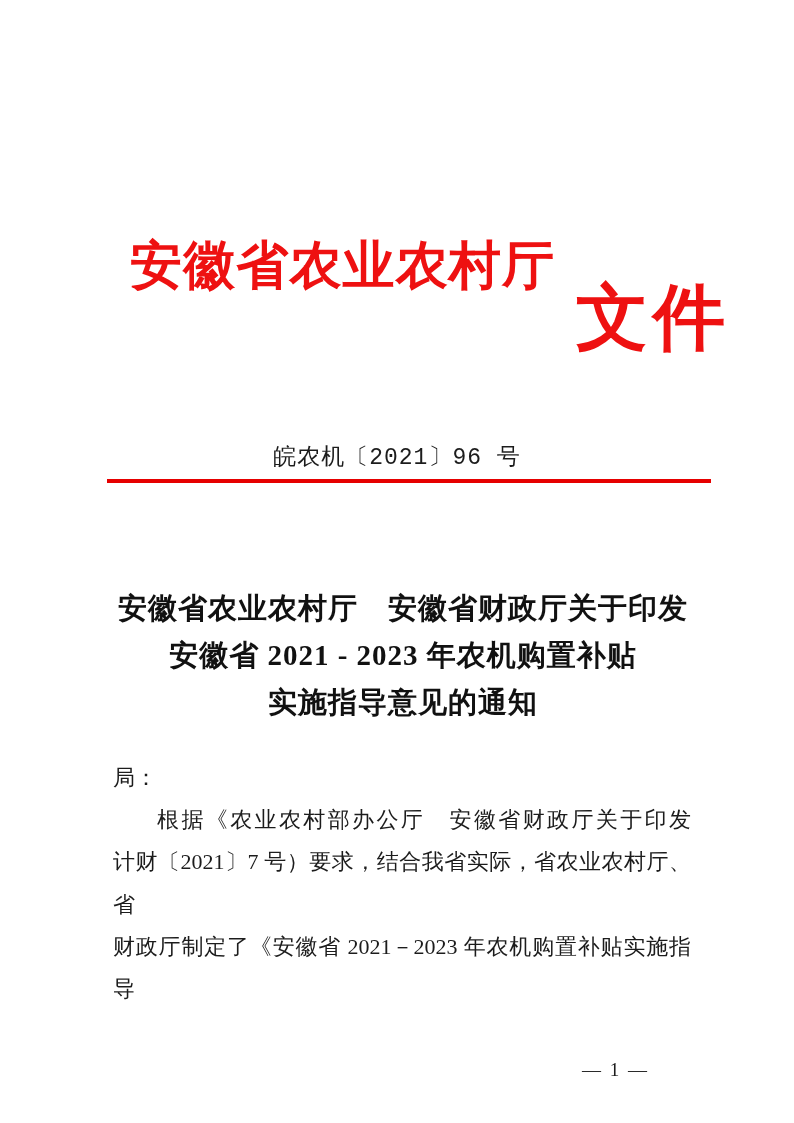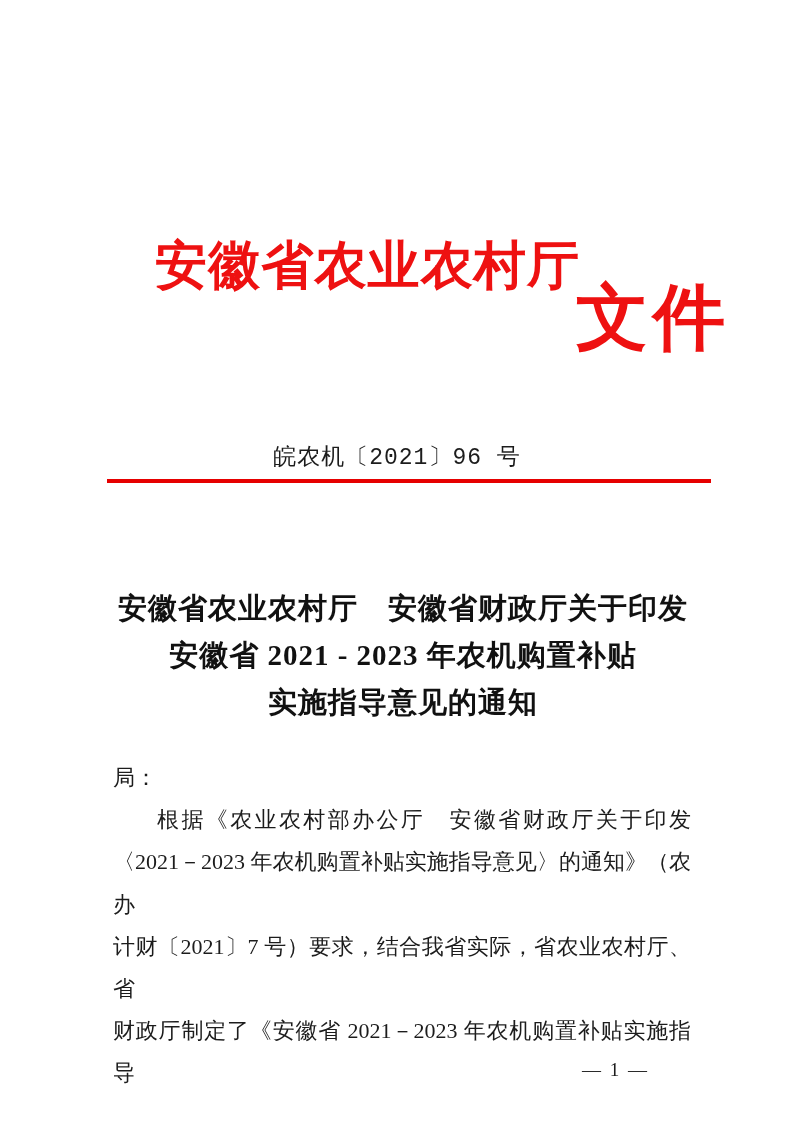--- a/index.html
+++ b/index.html
@@ -14,21 +14,21 @@
     background:#ffffff;
     overflow:hidden;
     font-family:"Liberation Serif", serif;
     color:var(--text-black);
   }
   
   .agency-block{
     position:absolute;left:130px;top:232px;width:424px;
     font-family:"Liberation Sans", sans-serif;
     font-weight:bold;color:var(--header-red);
-    font-size:52px;line-height:66px;margin-left:25px;
+    font-size:52px;line-height:66px;
   }
   .agency-line{
     text-align:justify;
     text-align-last:justify;
     white-space:nowrap;
   }
   .doc-type{
     position:absolute;left:576px;top:282px;
     font-family:"Liberation Sans", sans-serif;
     font-weight:bold;color:var(--header-red);
@@ -102,20 +102,19 @@
 
   <div class="title-block">
     <div>安徽省农业农村厅　安徽省财政厅关于印发</div>
     <div>安徽省 2021 - 2023 年农机购置补贴</div>
     <div>实施指导意见的通知</div>
   </div>
 
   <div class="body-block">
     <div class="body-line plain">局：</div>
     <div class="body-line indent">根据《农业农村部办公厅　安徽省财政厅关于印发</div>
-    <div class="body-line">〈2021－2023 年农机购置补贴实施指导意见〉的通知》（农办</div>
     <div class="body-line">计财〔2021〕7 号）要求，结合我省实际，省农业农村厅、省</div>
     <div class="body-line">财政厅制定了《安徽省 2021－2023 年农机购置补贴实施指导</div>
   </div>
 
   <div class="page-number">— 1 —</div>
 
 </div>
 
 </body></html>

